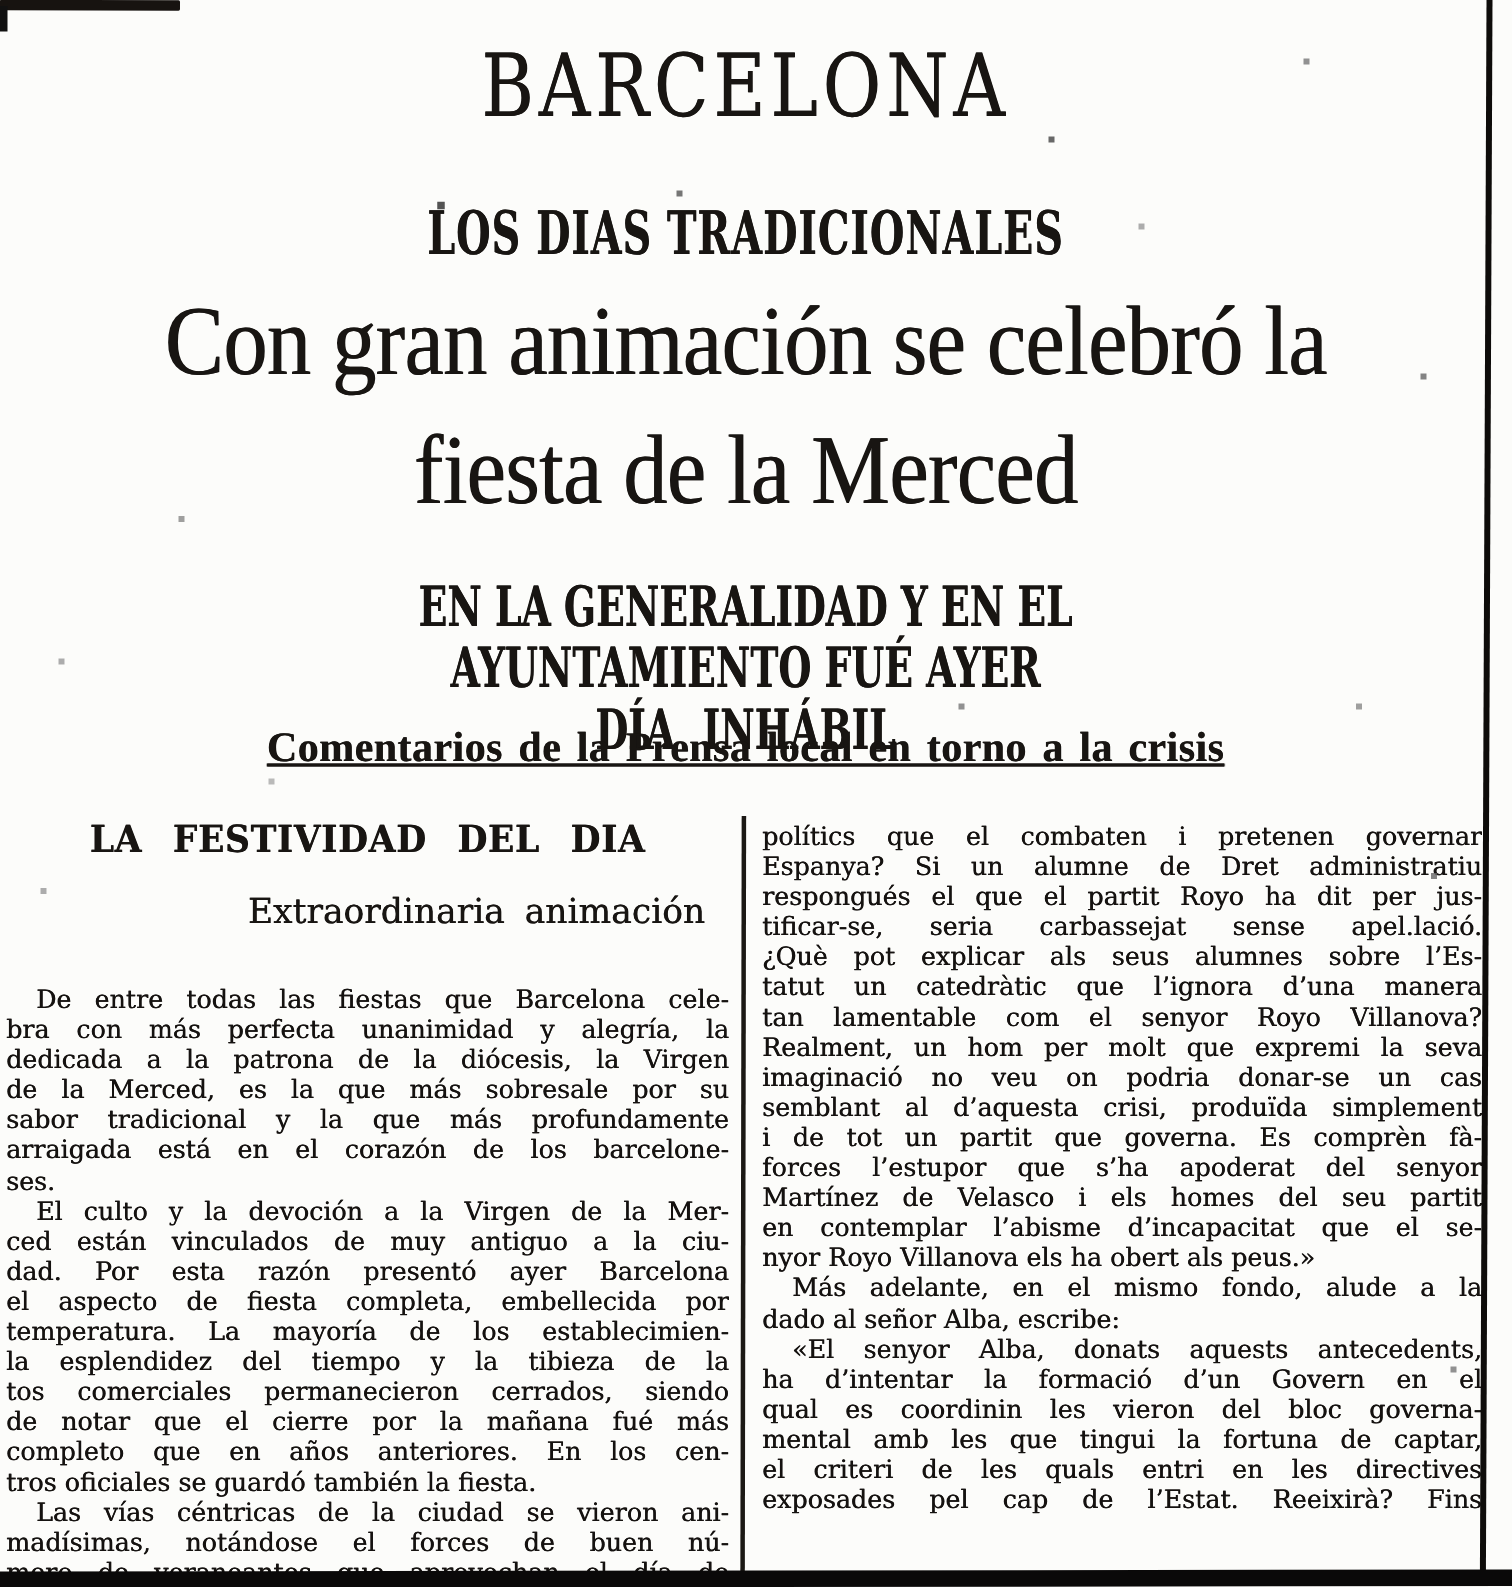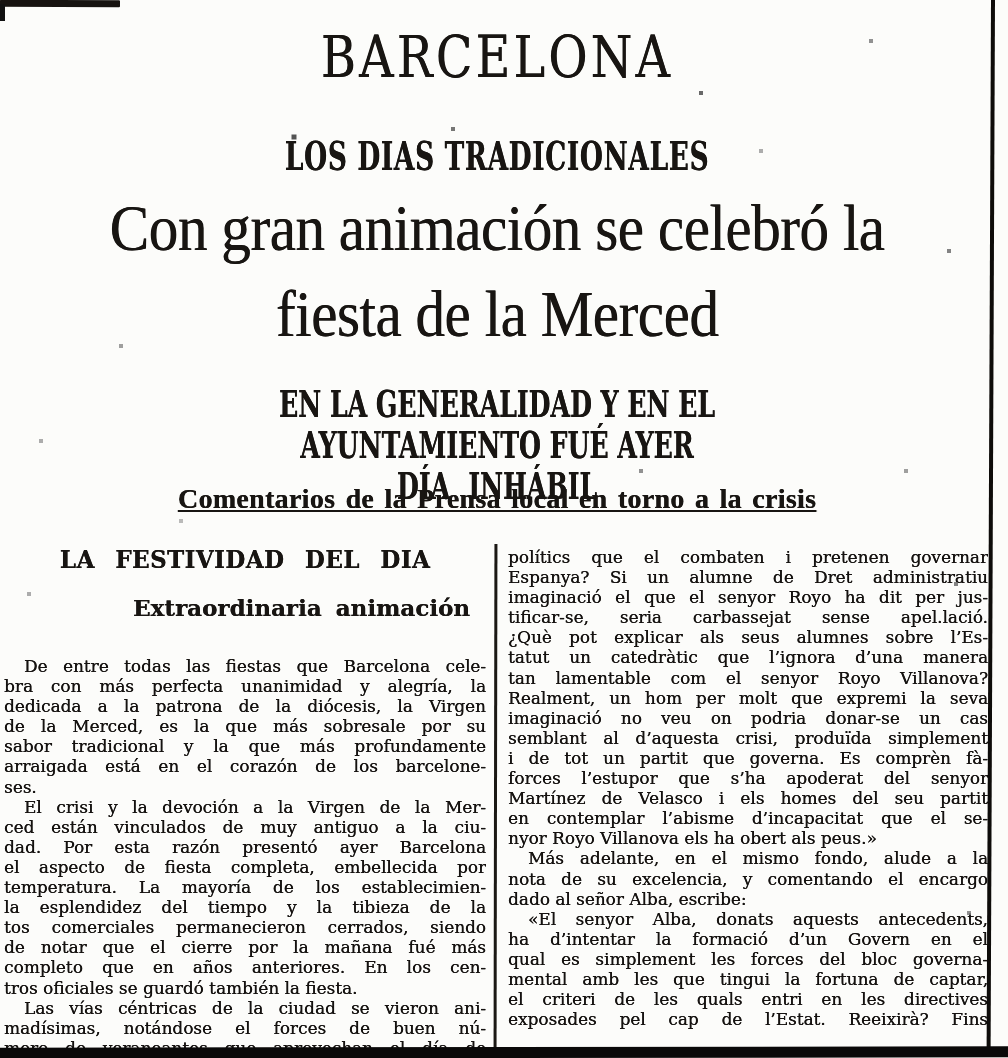--- a/index.html
+++ b/index.html
@@ -61,21 +61,21 @@
   .col-heading{
     position:absolute;top:546px;left:0;width:100%;text-align:center;
     font-weight:bold;font-size:25px;line-height:28px;
     word-spacing:13px;letter-spacing:.5px;
     transform:scaleX(.92);transform-origin:50% 0;
     text-shadow:.3px 0 0 currentColor;
   }
   .col-subheading{
     position:absolute;top:595px;left:0;width:100%;box-sizing:border-box;
     text-align:right;padding-right:16px;
-    font-weight:bold;font-size:23px;line-height:26px;word-spacing:6px;
+    font-weight:normal;font-size:23px;line-height:26px;word-spacing:6px;
     text-shadow:.3px 0 0 currentColor;
   }
   .bodytext{position:absolute;left:0;width:100%;
     font-size:16.9px;color:#151210;text-shadow:.25px 0 0 currentColor;}
   .col-left  .bodytext{top:656px;}
   .col-right .bodytext{top:547px;}
   .para{margin:0;}
   .line{
     height:20.1px;line-height:20.1px;white-space:normal;
     text-align:justify;text-align-last:justify;overflow:hidden;
@@ -145,21 +145,21 @@
           <div class="para">
             <div class="line indent">De entre todas las fiestas que Barcelona cele-</div>
             <div class="line">bra con más perfecta unanimidad y alegría, la</div>
             <div class="line">dedicada a la patrona de la diócesis, la Virgen</div>
             <div class="line">de la Merced, es la que más sobresale por su</div>
             <div class="line">sabor tradicional y la que más profundamente</div>
             <div class="line">arraigada está en el corazón de los barcelone-</div>
             <div class="line end">ses.</div>
           </div>
           <div class="para">
-            <div class="line indent">El crisi y la devoción a la Virgen de la Mer-</div>
+            <div class="line indent">El culto y la devoción a la Virgen de la Mer-</div>
             <div class="line">ced están vinculados de muy antiguo a la ciu-</div>
             <div class="line">dad. Por esta razón presentó ayer Barcelona</div>
             <div class="line">el aspecto de fiesta completa, embellecida por</div>
             <div class="line">temperatura. La mayoría de los establecimien-</div>
             <div class="line">la esplendidez del tiempo y la tibieza de la</div>
             <div class="line">tos comerciales permanecieron cerrados, siendo</div>
             <div class="line">de notar que el cierre por la mañana fué más</div>
             <div class="line">completo que en años anteriores. En los cen-</div>
             <div class="line end">tros oficiales se guardó también la fiesta.</div>
           </div>
@@ -170,43 +170,42 @@
             <div class="line end">la Merced para su retorno a la urbe.</div>
           </div>
         </div>
     </div>
 
     <div class="col col-right">
       <div class="bodytext">
           <div class="para">
             <div class="line">polítics que el combaten i pretenen governar</div>
             <div class="line">Espanya? Si un alumne de Dret administratiu</div>
-            <div class="line">imaginació el que el senyor Royo ha dit per jus-</div>
+            <div class="line">respongués el que el partit Royo ha dit per jus-</div>
             <div class="line">tificar-se, seria carbassejat sense apel.lació.</div>
             <div class="line">¿Què pot explicar als seus alumnes sobre l’Es-</div>
             <div class="line">tatut un catedràtic que l’ignora d’una manera</div>
             <div class="line">tan lamentable com el senyor Royo Villanova?</div>
             <div class="line">Realment, un hom per molt que expremi la seva</div>
             <div class="line">imaginació no veu on podria donar-se un cas</div>
             <div class="line">semblant al d’aquesta crisi, produïda simplement</div>
             <div class="line">i de tot un partit que governa. Es comprèn fà-</div>
             <div class="line">forces l’estupor que s’ha apoderat del senyor</div>
             <div class="line">Martínez de Velasco i els homes del seu partit</div>
             <div class="line">en contemplar l’abisme d’incapacitat que el se-</div>
             <div class="line end">nyor Royo Villanova els ha obert als peus.»</div>
           </div>
           <div class="para">
             <div class="line indent">Más adelante, en el mismo fondo, alude a la</div>
-            <div class="line">nota de su excelencia, y comentando el encargo</div>
             <div class="line end">dado al señor Alba, escribe:</div>
           </div>
           <div class="para">
             <div class="line indent">«El senyor Alba, donats aquests antecedents,</div>
             <div class="line">ha d’intentar la formació d’un Govern en el</div>
-            <div class="line">qual es simplement les forces del bloc governa-</div>
+            <div class="line">qual es coordinin les vieron del bloc governa-</div>
             <div class="line">mental amb les que tingui la fortuna de captar,</div>
             <div class="line">el criteri de les quals entri en les directives</div>
             <div class="line">exposades pel cap de l’Estat. Reeixirà? Fins</div>
           </div>
         </div>
     </div>
 
   </div>
 
   <div class="divider-rule"></div>

